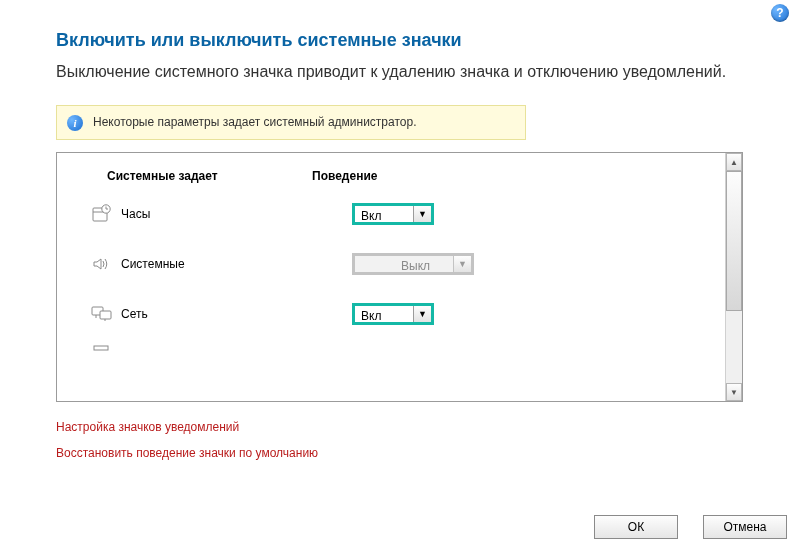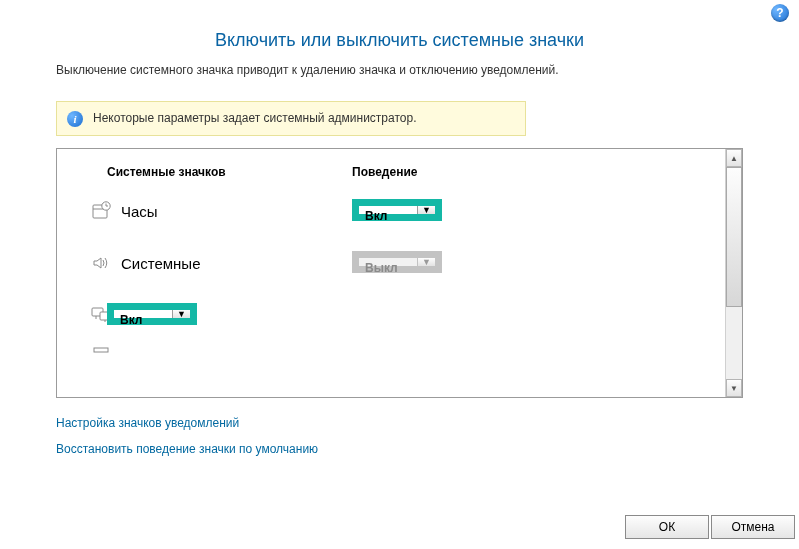--- a/index.html
+++ b/index.html
@@ -30,27 +30,26 @@
     line-height: 18px;
     cursor: pointer;
     box-shadow: inset 0 -1px 2px rgba(0,0,0,0.3);
   }
   .content {
     padding: 20px 56px 0 56px;
   }
   .heading {
     color: #0a64a4;
     font-size: 18px;
-    font-weight: 400;
+    font-weight: 700;
     margin: 10px 0 12px 0;
-    text-align: center;
   }
   .subtitle {
     color: #333;
-    font-size: 12px;
+    font-size: 16px;
     margin-bottom: 24px;
   }
   .info-bar {
     display: flex;
     align-items: flex-start;
     background: #fffbdd;
     border: 1px solid #e8e29a;
     padding: 8px 10px;
     gap: 10px;
     margin-bottom: 12px;
@@ -121,52 +120,52 @@
     background: linear-gradient(#fdfdfd,#d7d7d7);
     border: 1px solid #a8a8a8;
   }
   .hdr-row {
     display: flex;
     padding: 16px 0 6px 0;
     font-weight: bold;
     font-size: 12px;
   }
   .col-name { width: 255px; padding-left: 50px; }
-  .col-beh  { flex: 1; margin-left: 40px; }
+  .col-beh  { flex: 1; }
   .row {
     display: flex;
     align-items: center;
     padding: 14px 0;
   }
   .row .ico {
     width: 50px;
     padding-left: 34px;
     color: #7a7a7a;
   }
   .row .lbl {
     width: 245px;
     padding-left: 14px;
-    font-size: 15px;
+    font-size: 12px;
   }
   .row .beh {
     flex: 1;
   }
   .combo {
     display: inline-flex;
     align-items: stretch;
     height: 22px;
-    border: 7px solid #14b8a6;
+    border: 3px solid #14b8a6;
     background: #fff;
     font-size: 12px;
-    font-weight: bold;
   }
   .combo.disabled {
     color: #8a8a8a;
     background: #f2f2f2;
     border-color: #c3c3c3;
+    padding-left: 40px;
   }
   .combo .val {
     padding: 2px 6px;
     min-width: 58px;
     line-height: 16px;
   }
   .combo .arrow {
     width: 18px;
     display: flex;
     align-items: center;
@@ -176,31 +175,31 @@
     font-size: 9px;
   }
   .combo.disabled .arrow {
     border-left-color: #c3c3c3;
     color: #9a9a9a;
   }
   .links {
     margin-top: 18px;
   }
   .link {
-    color: #0369a1;
+    color: #b91c1c;
     font-size: 12px;
     cursor: pointer;
     margin-bottom: 12px;
   }
   .footer {
     position: absolute;
-    right: 4px;
+    right: 12px;
     bottom: 10px;
     display: flex;
-    gap: 2px;
+    gap: 25px;
   }
   .btn {
     min-width: 84px;
     height: 24px;
     border: 1px solid #8a8a8a;
     background: linear-gradient(#fdfdfd,#e6e6e6);
     font-size: 12px;
     cursor: pointer;
     padding: 0 12px;
   }
@@ -220,21 +219,21 @@
     <div class="info-icon">i</div>
     <div class="info-text">
       <span>Некоторые параметры задает системный администратор.</span><br>
     </div>
   </div>
 
   <div class="list-frame">
     <div class="list-inner">
 
       <div class="hdr-row">
-        <div class="col-name">Системные значков</div>
+        <div class="col-name">Системные задает</div>
         <div class="col-beh">Поведение</div>
       </div>
 
       <div class="row">
         <div class="ico">
           <svg width="20" height="20" viewBox="0 0 20 20">
             <rect x="2" y="4" width="14" height="13" rx="1" fill="none" stroke="#8a8a8a" stroke-width="1"></rect>
             <line x1="2" y1="8" x2="16" y2="8" stroke="#8a8a8a"></line>
             <circle cx="15" cy="5" r="4.2" fill="#fff" stroke="#8a8a8a"></circle>
             <line x1="15" y1="5" x2="15" y2="2.5" stroke="#8a8a8a"></line>
@@ -269,20 +268,21 @@
 
       <div class="row">
         <div class="ico">
           <svg width="22" height="18" viewBox="0 0 22 18">
             <rect x="1" y="2" width="11" height="8" rx="1" fill="none" stroke="#8a8a8a"></rect>
             <rect x="9" y="6" width="11" height="8" rx="1" fill="#fff" stroke="#8a8a8a"></rect>
             <line x1="5" y1="10" x2="5" y2="13" stroke="#8a8a8a"></line>
             <line x1="14" y1="14" x2="14" y2="16" stroke="#8a8a8a"></line>
           </svg>
         </div>
+        <div class="lbl">Сеть</div>
         <div class="beh">
           <div class="combo">
             <div class="val">Вкл</div>
             <div class="arrow">▼</div>
           </div>
         </div>
       </div>
 
       <div class="row" style="padding-top:6px;padding-bottom:0">
         <div class="ico">

